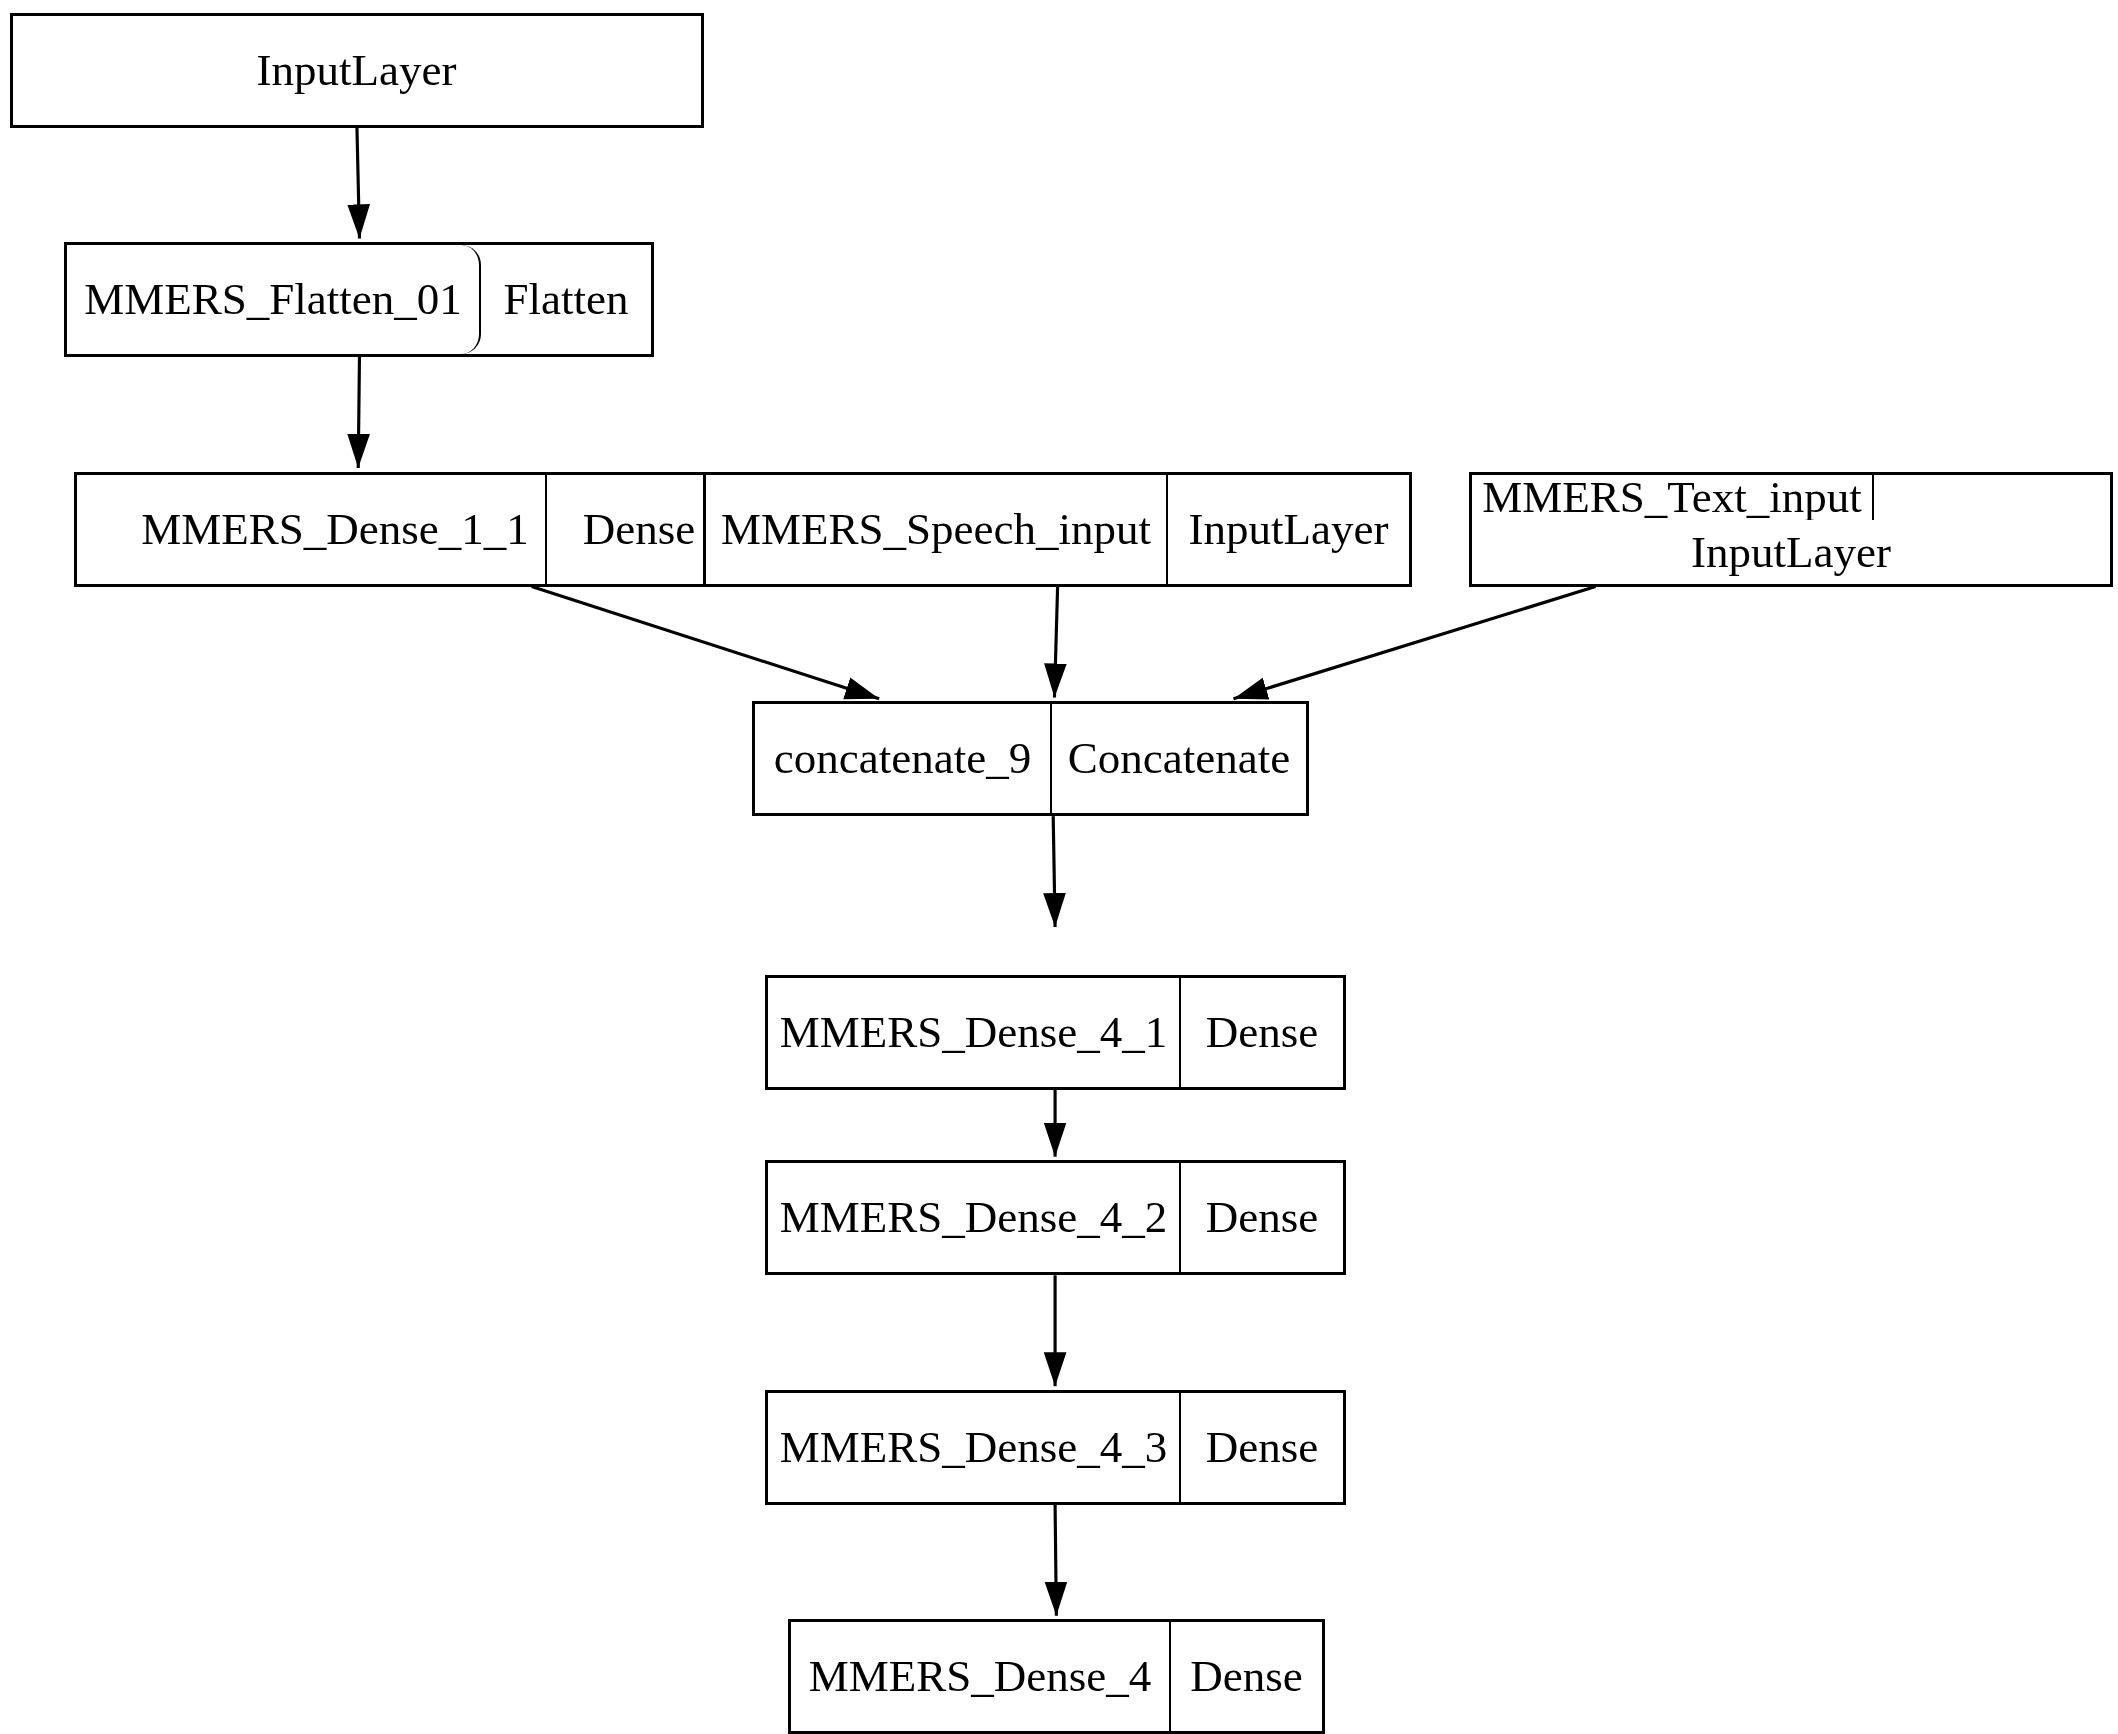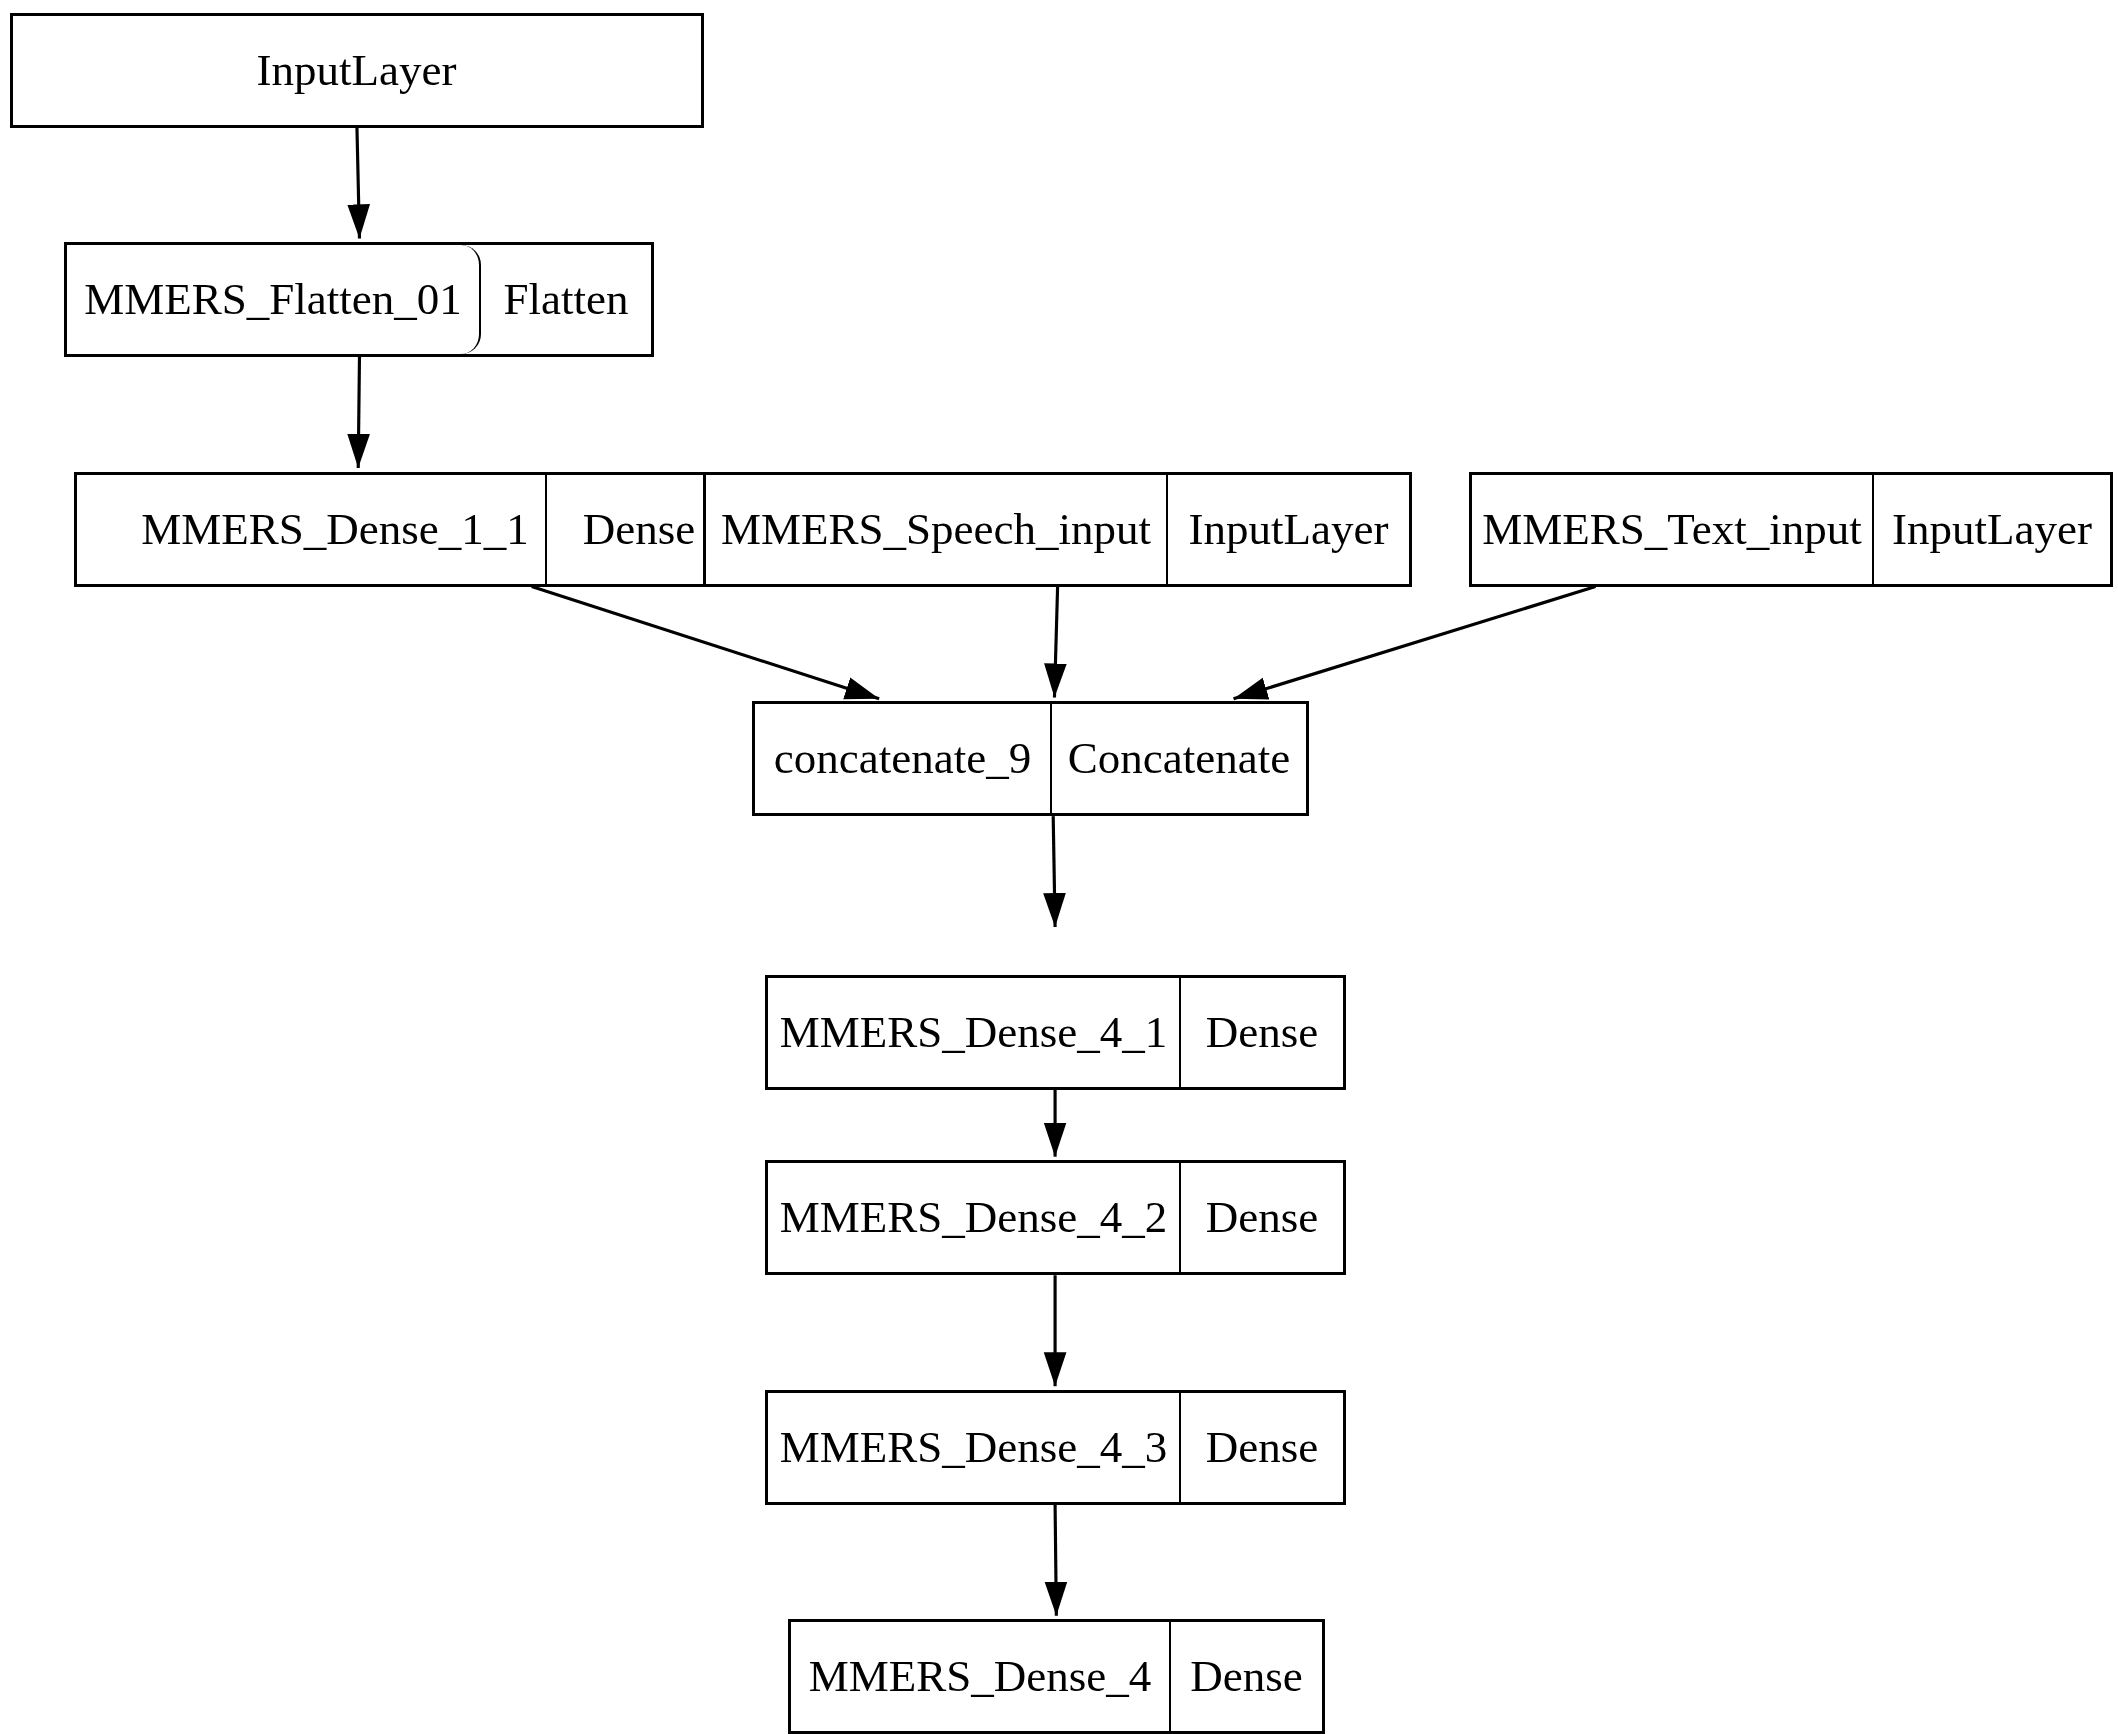--- a/index.html
+++ b/index.html
@@ -61,21 +61,21 @@
       <div class="cell type" style="flex: 1 1 auto;">Flatten</div>
     </div>
     <div class="node" style="left: 74px; top: 472px; width: 660px; height: 115px; padding-left: 48px;">
       <div class="cell name" style="width: 422px; flex: 0 0 auto;">MMERS_Dense_1_1</div>
       <div class="cell type" style="flex: 1 1 auto;">Dense</div>
     </div>
     <div class="node" style="left: 703px; top: 472px; width: 709px; height: 115px;">
       <div class="cell name" style="width: 462px; flex: 0 0 auto;">MMERS_Speech_input</div>
       <div class="cell type" style="flex: 1 1 auto;">InputLayer</div>
     </div>
-    <div class="node" style="left: 1469px; top: 472px; width: 644px; height: 115px;">
+    <div class="node" style="left: 1469px; top: 472px; width: 644px; height: 115px; flex-direction: column;">
       <div class="cell name" style="width: 402px; flex: 0 0 auto;">MMERS_Text_input</div>
       <div class="cell type" style="flex: 1 1 auto;">InputLayer</div>
     </div>
     <div class="node" style="left: 752px; top: 701px; width: 557px; height: 115px;">
       <div class="cell name" style="width: 297px; flex: 0 0 auto;">concatenate_9</div>
       <div class="cell type" style="flex: 1 1 auto; border-radius: 27px;">Concatenate</div>
     </div>
     <div class="node" style="left: 765px; top: 931px; width: 581px; height: 115px; margin-top: 44px;">
       <div class="cell name" style="width: 413px; flex: 0 0 auto;">MMERS_Dense_4_1</div>
       <div class="cell type" style="flex: 1 1 auto;">Dense</div>

